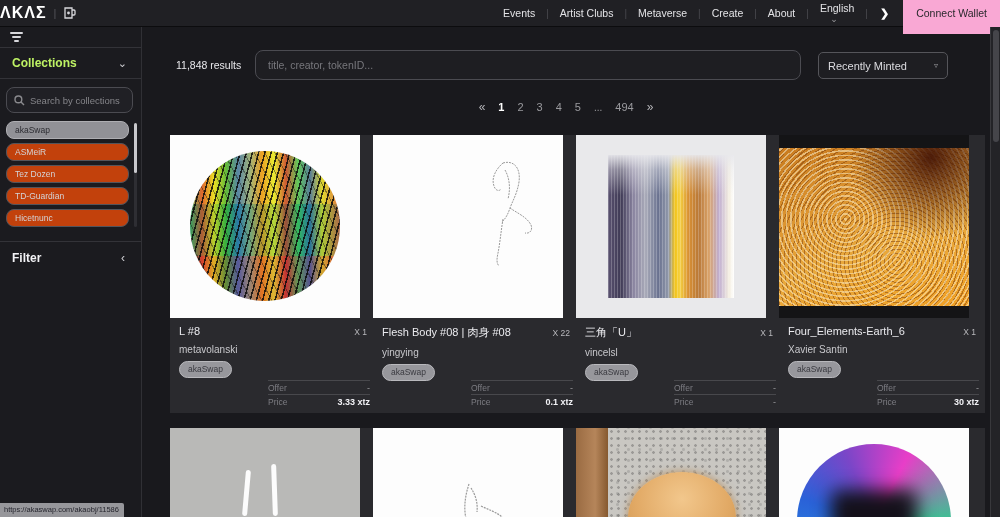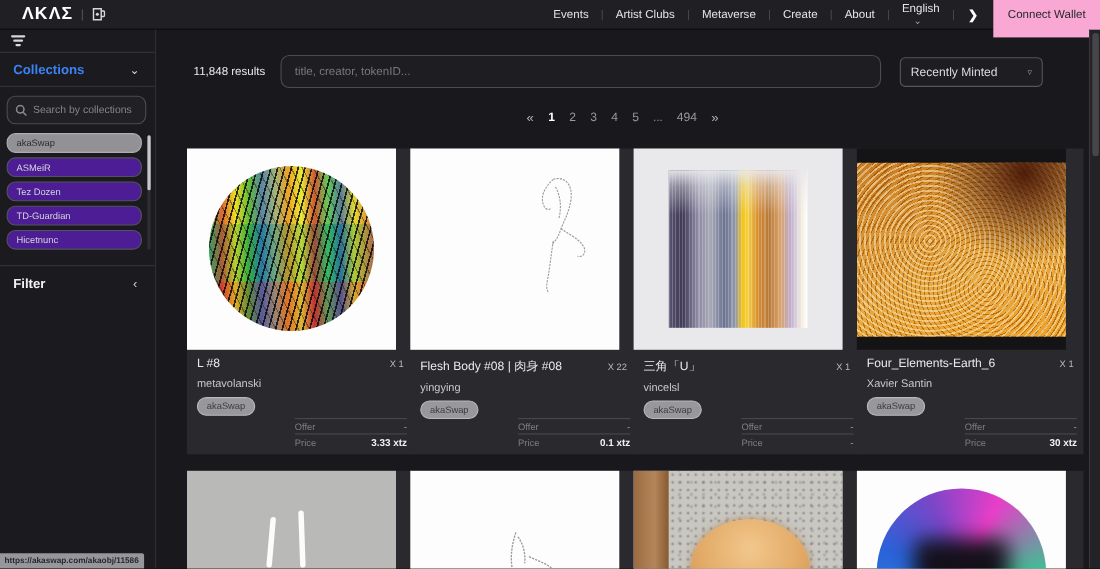--- a/index.html
+++ b/index.html
@@ -3,21 +3,21 @@
 <meta charset="utf-8">
 <style>
   * { margin:0; padding:0; box-sizing:border-box; }
   html,body { background:#0e0e10; }
   body { font-family:"Liberation Sans", sans-serif; }
   .page { position:relative; width:1000px; height:517px; background:#19191d; overflow:hidden; }
 
   
   .topbar { position:absolute; left:0; top:0; width:100%; height:27px; background:#202024;
             border-bottom:1px solid #0c0c0e; display:flex; align-items:center; justify-content:space-between; z-index:30; }
-  .brand { display:flex; align-items:center; padding-left:20px; gap:7px; }
+  .brand { display:flex; align-items:center; padding-left:0; gap:7px; }
   .logo { color:#fff; font-weight:700; font-size:16px; letter-spacing:1px; line-height:1; cursor:pointer; }
   .logo-sep { color:#55555a; font-size:11px; }
   .mug svg { display:block; }
   .nav { display:flex; align-items:center; height:100%; }
   .nav a { color:#e3e3e6; font-size:10.5px; text-decoration:none; padding:0 11px; white-space:nowrap; cursor:pointer; }
   .sep { color:#4a4a4f; font-size:10px; }
   .lang-wrap { display:flex; align-items:center;flex-direction:column; }
   .chev-sm { color:#9a9a9e; font-size:9px; margin-left:2px; margin-right:8px; }
   .nav-arrow { color:#fff; font-size:11px; font-weight:700; padding:0 14px 0 12px; cursor:pointer; }
   .connect { height:42px; border:none; background:#f9a8d4; color:#28282c; font-size:10.5px;
@@ -25,30 +25,30 @@
 
   
   .sidebar { position:absolute; left:0; top:27px; width:142px; bottom:0; background:#1b1b1f;
              border-right:1px solid #303035; z-index:20; }
   .sb-filter-row { height:21px; border-bottom:1px solid #333338; display:flex; align-items:center; padding-left:10px; }
   .funnel { display:inline-block; }
   .funnel i { display:block; background:#d8d8dc; height:2px; border-radius:1px; margin:2px 0; }
   .funnel i:nth-child(1){width:13px;} .funnel i:nth-child(2){width:9px; margin-left:2px;} .funnel i:nth-child(3){width:5px; margin-left:4px;}
   .sb-head { height:31px; border-bottom:1px solid #333338; display:flex; align-items:center;
              justify-content:space-between; padding:0 14px 0 12px; cursor:pointer; }
-  .sb-head .t { color:#3b82f6; font-size:12px; font-weight:700; }
+  .sb-head .t { color:#bef264; font-size:12px; font-weight:700; }
   .sb-head .c { color:#cfcfd3; font-size:11px; }
   .sb-search { margin:8px 8px 6px 6px; height:26px; border:1px solid #4b4b51; border-radius:8px;
                display:flex; align-items:center; padding:4px 7px; gap:5px; background:#202025; }
   .sb-search input { flex:1; min-width:0; background:transparent; border:none; outline:none;
                      color:#c8c8cc; font-size:9.5px; font-family:inherit; }
   .sb-search input::placeholder { color:#85858a; }
   .sb-list { position:relative; padding:2px 12px 4px 6px; }
   .sb-item { height:18px; line-height:16px; border:1px solid #54545a; border-radius:8px; margin-bottom:4px;
-             padding-left:8px; font-size:8.5px; color:#d4d4d8; cursor:pointer; overflow:hidden; background:#4c1d95; }
+             padding-left:8px; font-size:8.5px; color:#d4d4d8; cursor:pointer; overflow:hidden; background:#c2410c; }
   .sb-item.selected { background:#919196; border-color:#aeaeb2; color:#2c2c31; }
   .sb-scroll { position:absolute; right:4px; top:4px; width:3px; height:104px; background:#2e2e33; border-radius:2px; }
   .sb-scroll .th { width:3px; height:50px; background:#c8c8cc; border-radius:2px; }
   .sb-filter-head { margin-top:6px; border-top:1px solid #333338; height:32px; display:flex; align-items:center;
                     justify-content:space-between; padding:0 16px 0 12px; cursor:pointer;text-align:center; }
   .sb-filter-head .t { color:#f2f2f5; font-size:12px; font-weight:700; }
   .sb-filter-head .c { color:#cfcfd3; font-size:12px; }
 
   
   .main { position:absolute; left:142px; top:27px; right:0; bottom:0; background:#19191d; }
@@ -133,21 +133,21 @@
     background:conic-gradient(from 150deg, #22c455, #2b8fe0 22%, #2a62d8 38%, #7a46c8 52%, #e83ec8 66%, #32c890 84%, #22c455);
   }
   .art-rainbow-c .core { position:absolute; left:34px; top:46px; width:86px; height:92px;
     background:#14101a; filter:blur(9px); border-radius:8px; }
 
   
   .page-scrollbar { position:absolute; right:0; top:27px; width:10px; bottom:0;
     background:#232327; border-left:1px solid #38383c; z-index:40; }
   .page-scrollbar .th { margin:3px auto 0 auto; width:6px; height:112px; background:#45454a; border-radius:3px; }
   .statusbar { position:absolute; left:0; bottom:0; background:#97979b; color:#26262e;
-    font-size:7.5px; padding:2px 5px 3px 4px; z-index:50; border-top-right-radius:2px;font-weight:bold; }
+    font-size:7.5px; padding:2px 5px 3px 4px; z-index:50; border-top-right-radius:2px; }
 </style>
 </head>
 <body>
 
 <div class="page">
 
   <header class="topbar">
     <div class="brand">
       <span class="logo">ΛΚΛΣ</span>
       <span class="logo-sep">|</span>

